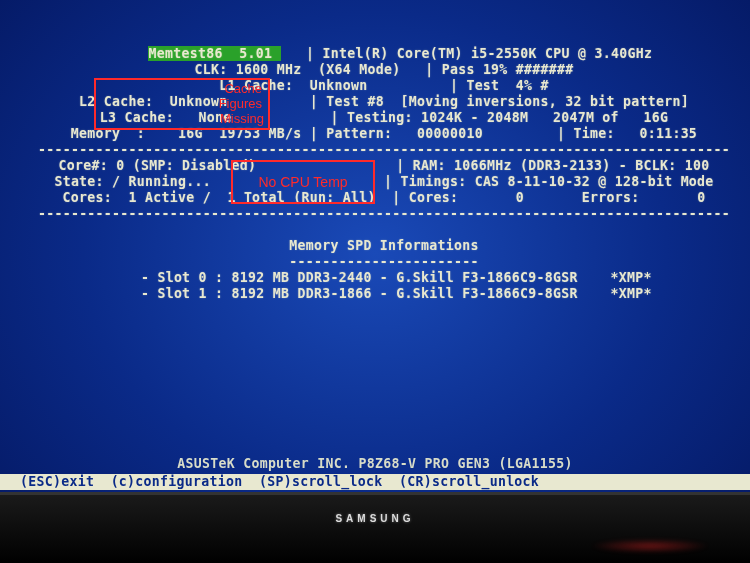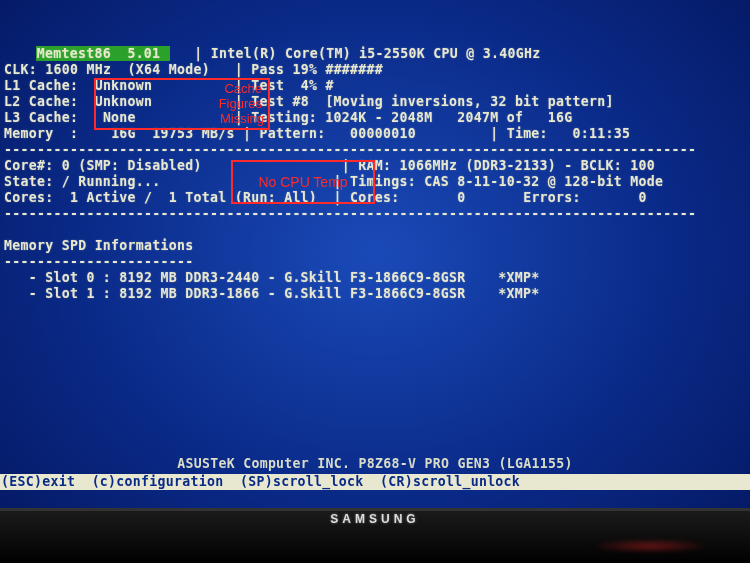--- a/index.html
+++ b/index.html
@@ -22,37 +22,38 @@
     background: radial-gradient(ellipse at center 45%, #1a4ab8 0%, #0a2a88 55%, #041760 100%);
   }
   pre {
     margin: 0;
     padding: 0;
     white-space: pre;
     letter-spacing: 0.3px;
   }
   .content {
     position: absolute;
-    left: 4px;
+    left: 24px;
     top: 46px;
     width: 720px;
     color: #e8e8d0;
     text-shadow: 0 0 2px rgba(255,255,200,0.3);
+    text-align: center;
   }
   .title-pad { display:inline-block; width: 4ch;}
   .title-hl {
     background: #2aa12a;
     color: #e8e8d0;
     padding: 0 1px;
   }
   .bottom-bar {
     position: absolute;
     left: 0;
     right: 0;
-    padding-left: 1px;
+    padding-left: 20px;
     top: 474px;
     background: #e8e8d0;
     color: #0a2a88;
     height: 16px;
     overflow: hidden;
   }
   
   .annot {
     position: absolute;
     border: 2px solid #ff2a2a;
@@ -69,22 +70,23 @@
   }
   .bezel {
     position: absolute;
     left:0; right:0; bottom:0; height:52px;
     background: linear-gradient(#1a1a1a,#000);
     border-top: 3px solid #333;
     color: #ddd;
     font-family: Arial, sans-serif;
     font-weight: bold;
     letter-spacing: 4px;
-    font-size: 12px;
+    font-size: 10px;
     text-align: center;
+    padding-top: 16px;
     text-shadow: 0 0 3px rgba(255,255,255,0.4);
   }
   .glow-r {
     position:absolute; right:40px; bottom:10px; width:120px; height:14px;
     background: radial-gradient(ellipse, rgba(255,40,40,0.4),transparent 70%);
     filter: blur(2px);
   }
 </style>
 </head>
 <body>

